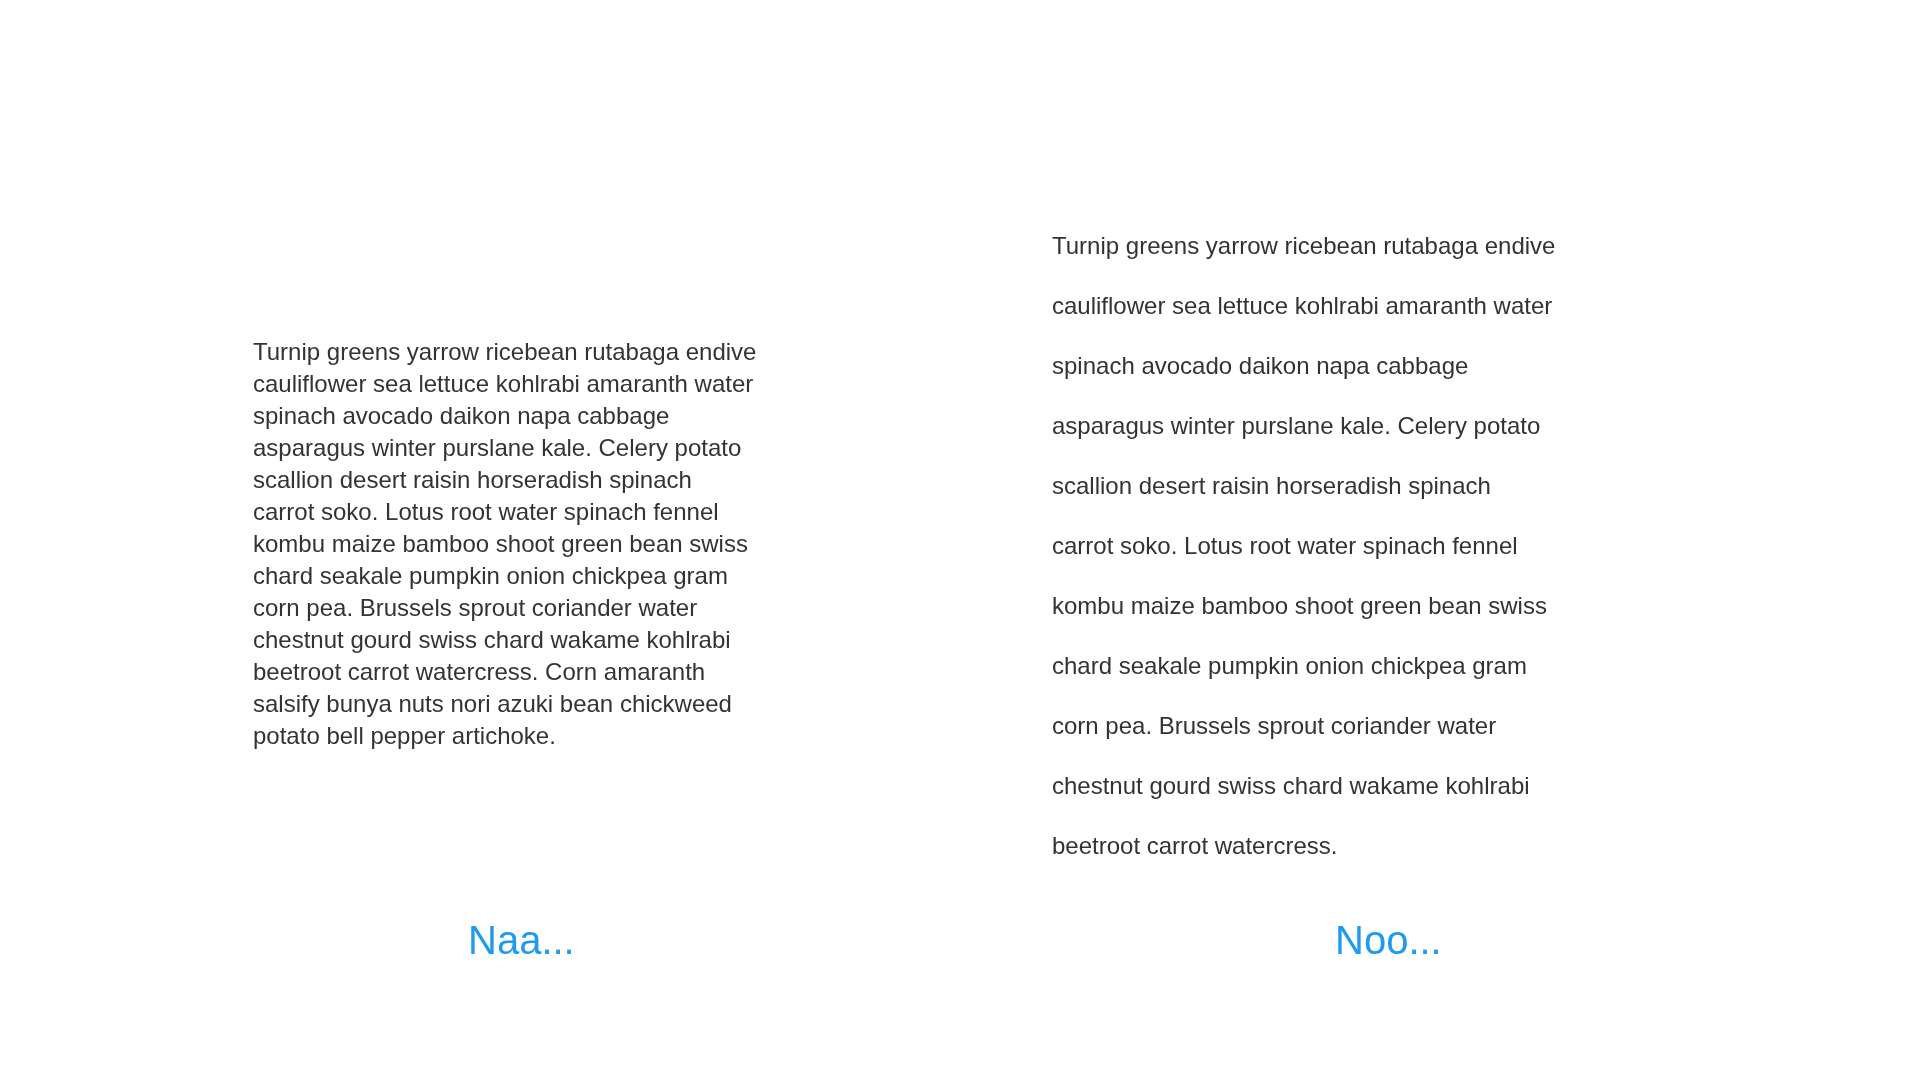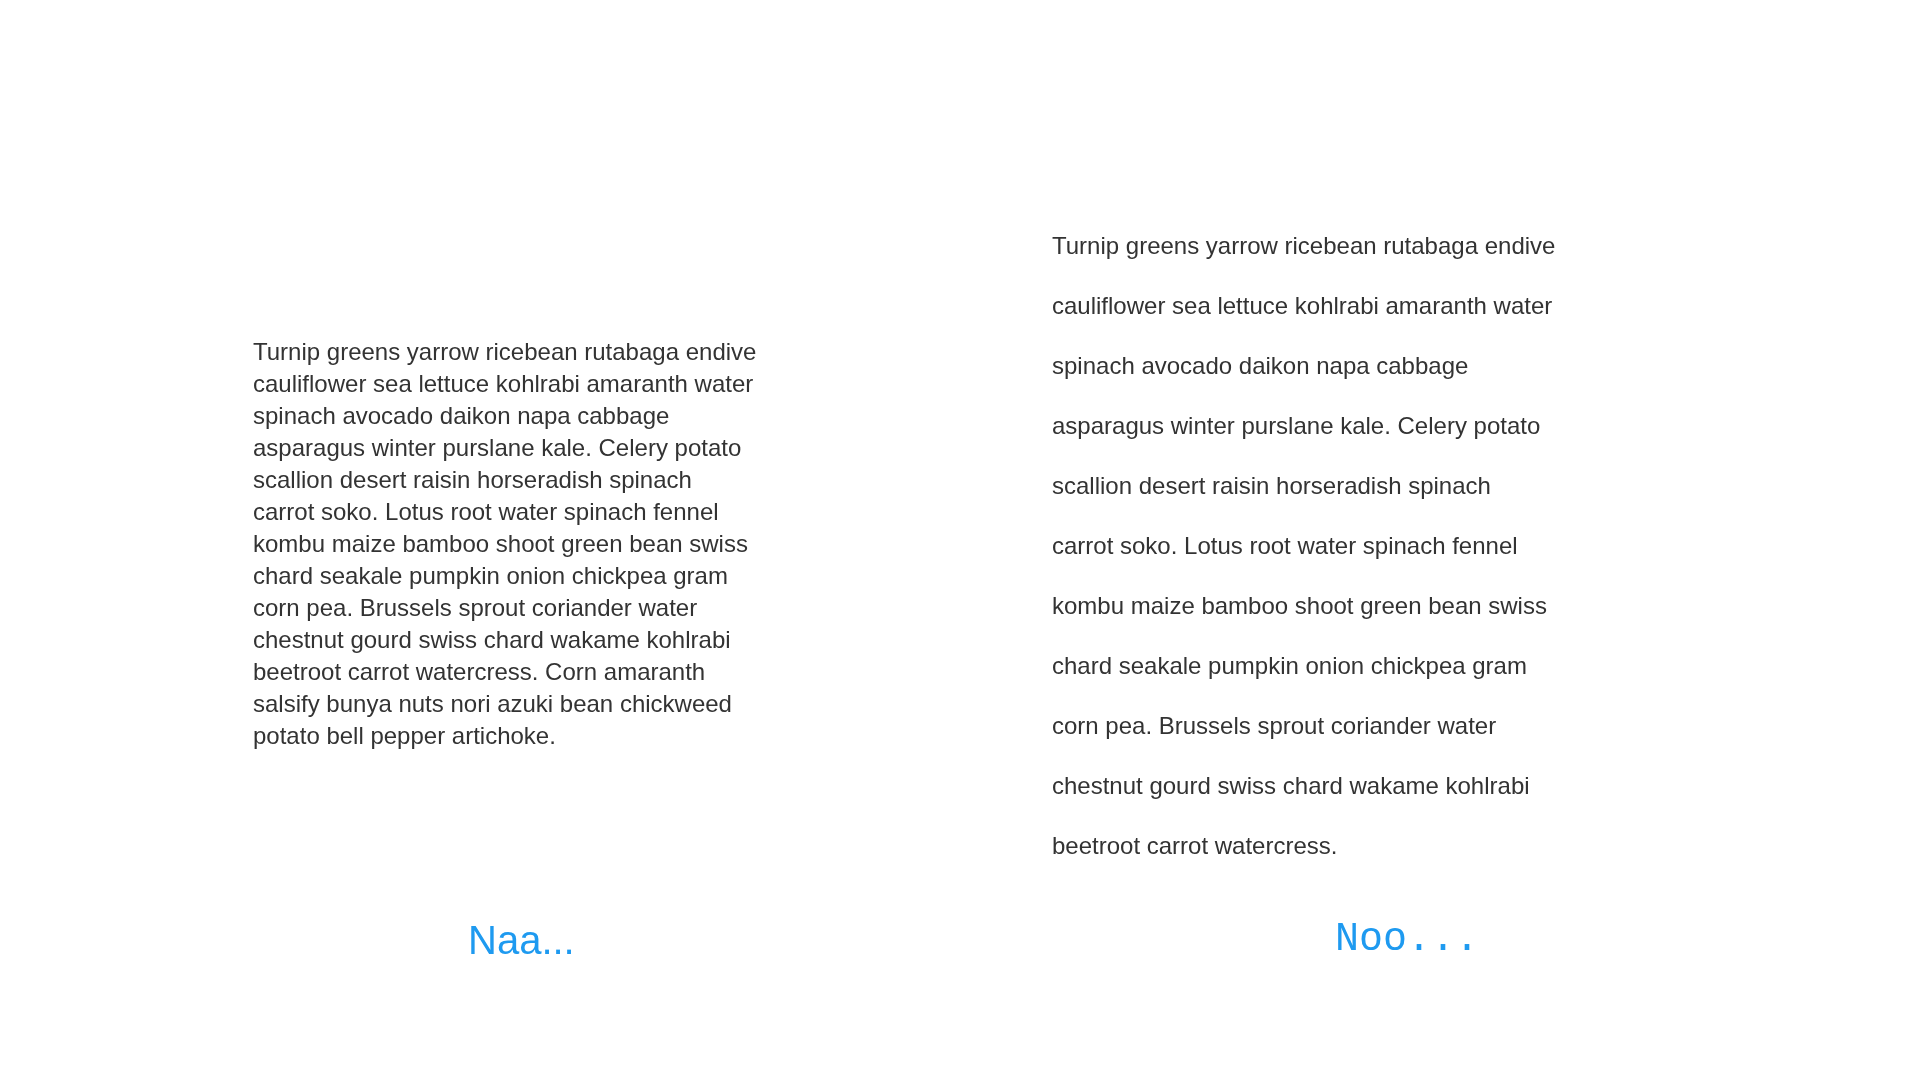--- a/index.html
+++ b/index.html
@@ -49,21 +49,20 @@
     cursor: pointer;
     color: var(--link-color, #1e9af0);
   }
   .link-left {
     left: 468px;
     top: 923px;
   }
   .link-right {
     left: 1335px;
     top: 923px;
-    font-family: Liberation Mono, monospace;
   }
 </style>
 </head>
 <body>
 
 <div class="canvas">
 
   <p class="para para-tight">Turnip greens yarrow ricebean rutabaga endive
 cauliflower sea lettuce kohlrabi amaranth water
 spinach avocado daikon napa cabbage

